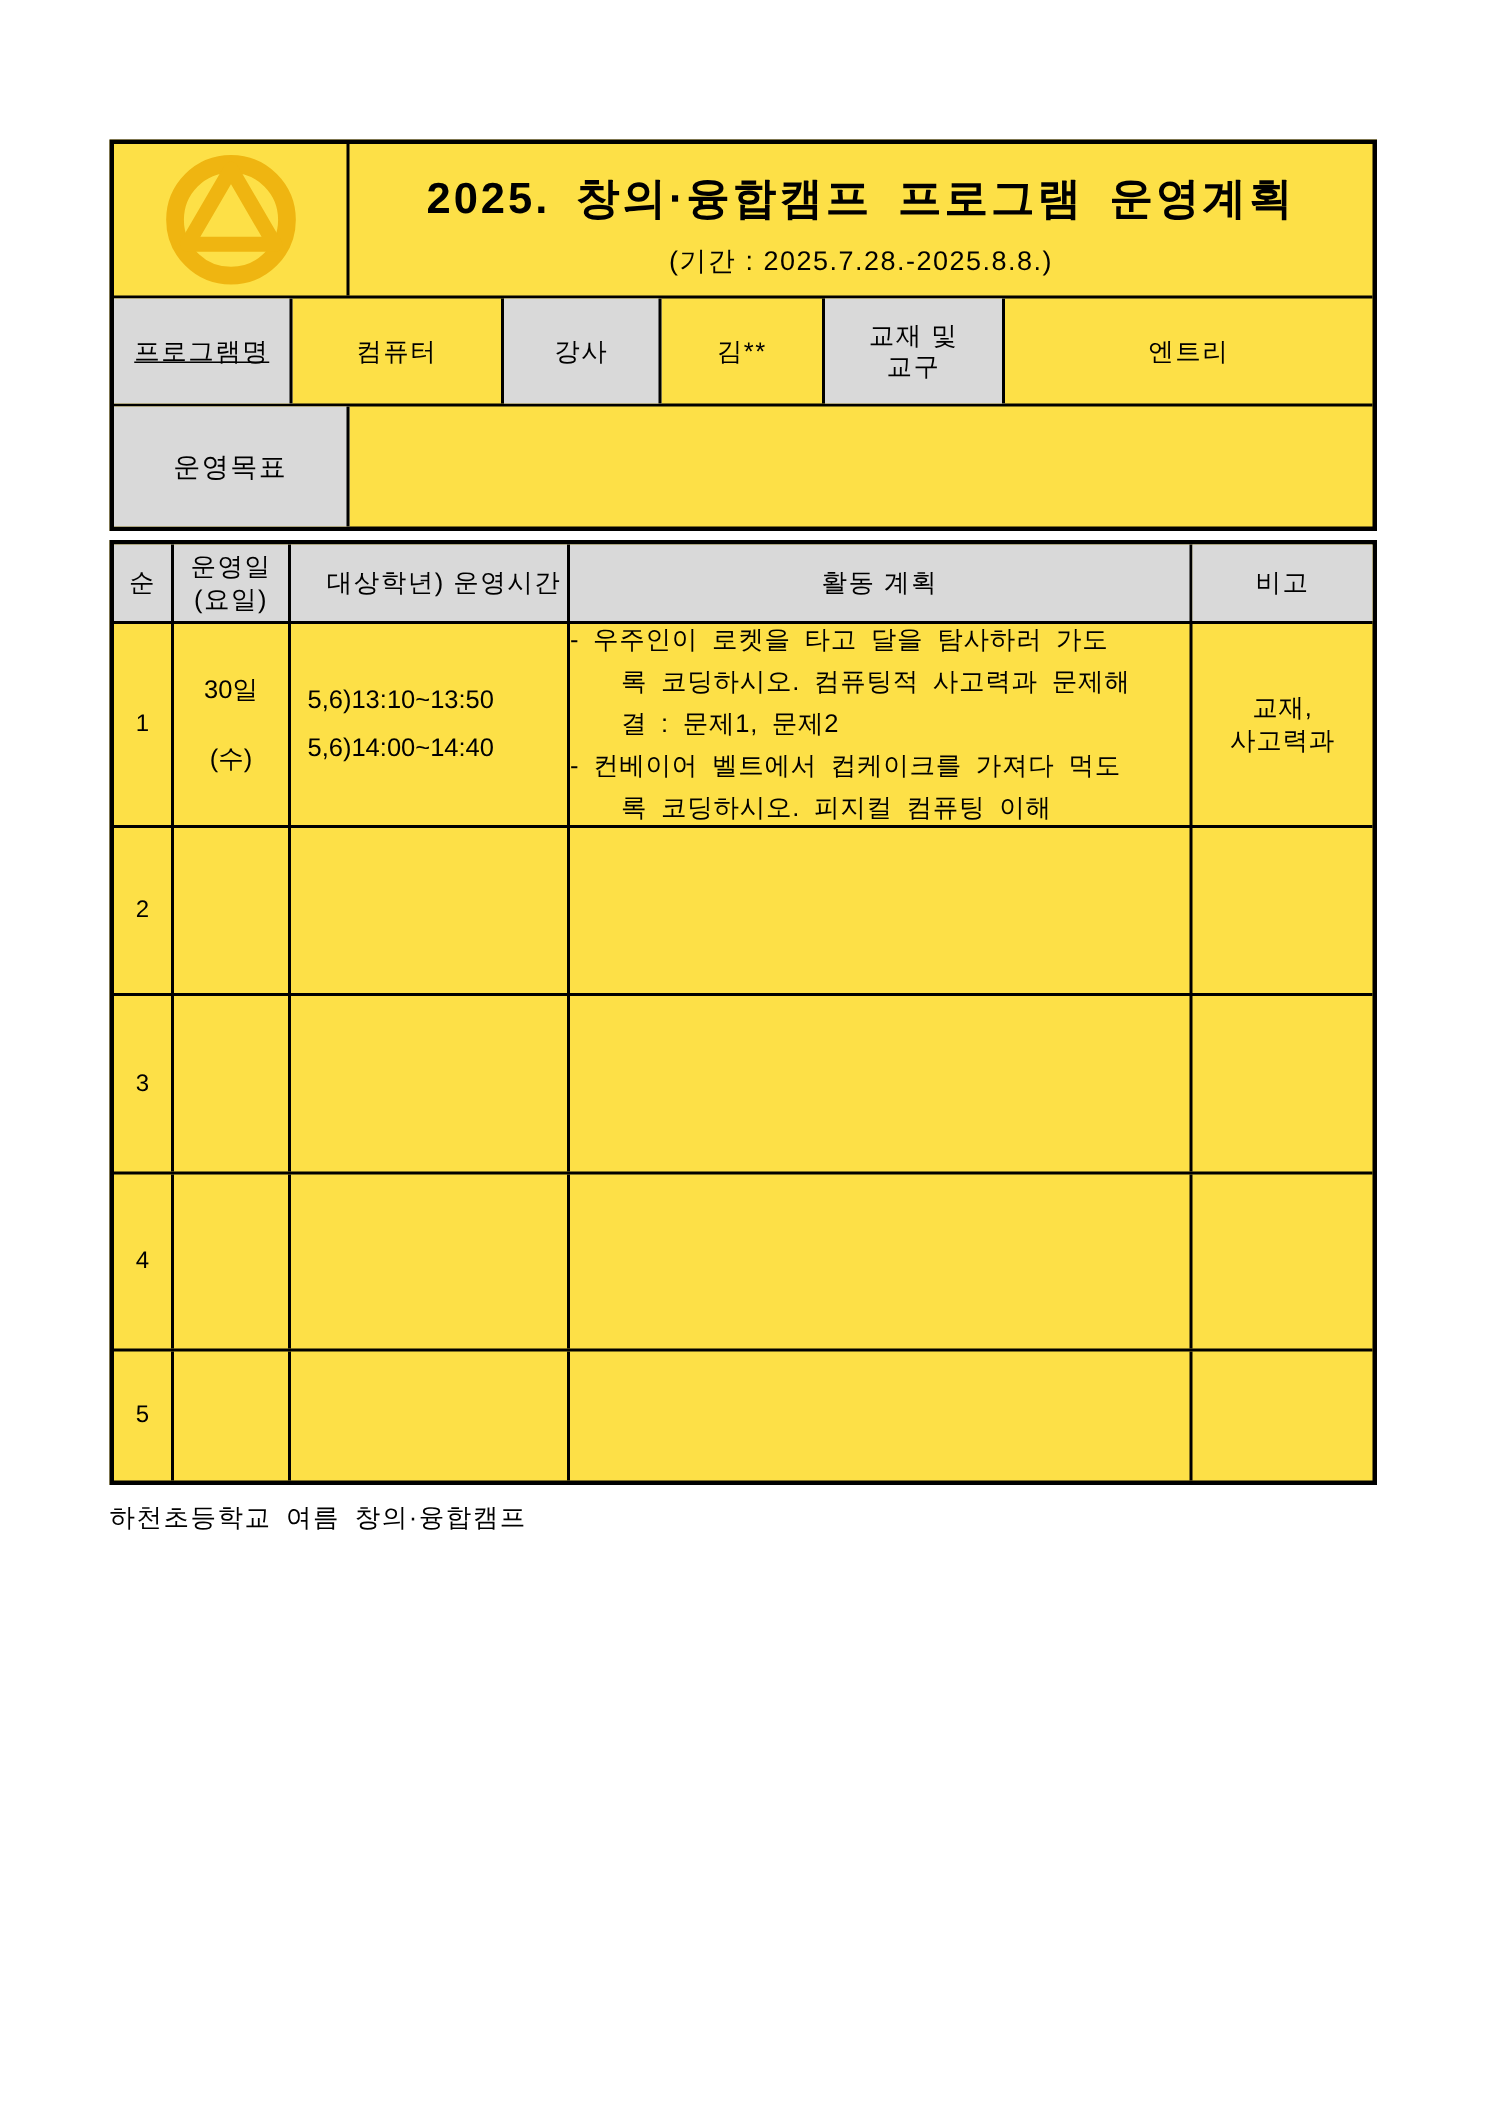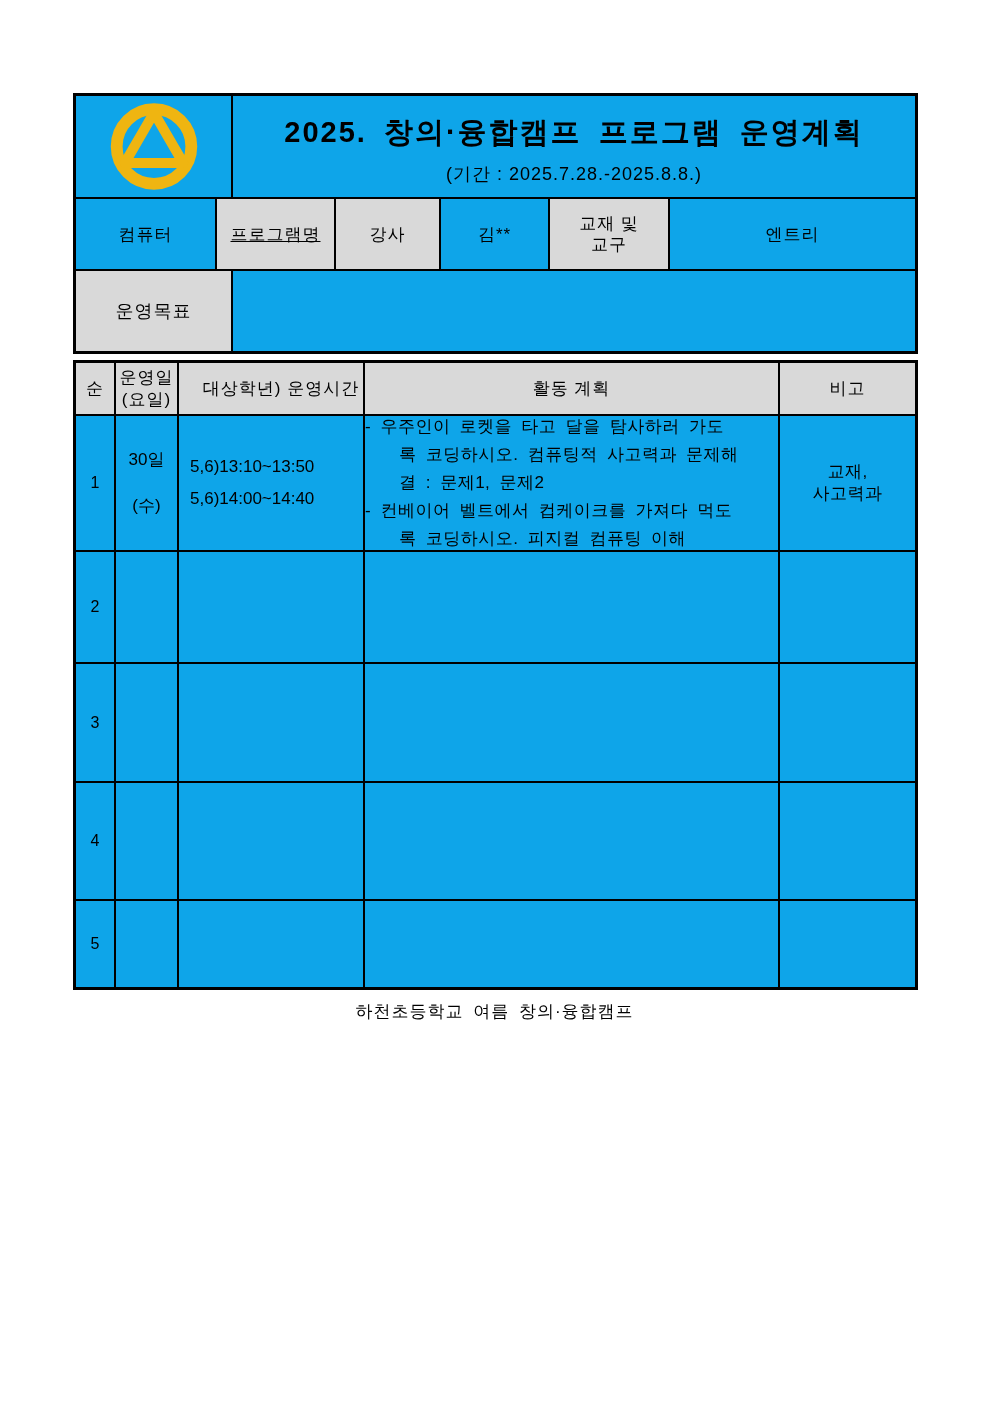--- a/index.html
+++ b/index.html
@@ -6,21 +6,21 @@
   html,body { background:#fff; }
   .page {
     position:relative;
     width:992px; height:1403px;
     background:#ffffff;
     font-family:"Liberation Sans", sans-serif;
     color:#000;
   }
   .doc { position:absolute; left:73px; top:93px; width:845px; }
 
-  .tbl { border:3px solid #000; background:#0ea5e9; }
+  .tbl { border:3px solid #000; background:#fde047; }
   .row { display:flex; }
   .row.bb { border-bottom:2px solid #000; }
   .cell { border-right:2px solid #000; display:flex; flex-direction:column; align-items:center; justify-content:center; text-align:center; overflow:hidden; }
   .cell.last { border-right:none; flex:1; }
   .gray { background:#d9d9d9; }
 
   
   .r-head { height:103px; }
   .logo-cell { width:157px; }
   .title-cell { padding-top:6px; }
@@ -36,37 +36,37 @@
   .underline { text-decoration:underline; }
 
   .r-goal { height:80px; font-size:17px; letter-spacing:1px; }
   .goal-label { width:157px; font-size:18px; }
   .goal-text { font-size:18px; word-spacing:6px; letter-spacing:1px; }
 
   
   .tbl2 { margin-top:6px; }
   .h-row { height:53px; font-size:17px; letter-spacing:1px; }
   .c-no   { width:40px; }
-  .c-date { width:63px; line-height:22px; }
+  .c-date { width:78px; line-height:22px; }
   .c-time { width:186px;padding-left:20px; }
   .c-plan { width:415px; }
   .c-note { border-right:none; flex:1; }
 
   .body-row .c-no { font-size:16px; }
   .body-row .c-date { font-size:17px; line-height:26px;gap:20px; }
   .body-row .c-time { align-items:flex-start; padding-left:11px; font-size:17px; line-height:32px; text-align:left; }
   .body-row .c-plan { align-items:stretch; justify-content:center; text-align:left; font-size:17px; line-height:28px; letter-spacing:0.5px; word-spacing:4px; padding:2px 6px 2px 0; }
   .body-row .c-note { font-size:17px; line-height:22px; letter-spacing:0.5px; }
   .plan-line { padding-left:0; }
   .plan-line.indent { padding-left:34px; }
 
   .rh1 { height:136px; } .rh2 { height:112px; } .rh3 { height:119px; }
   .rh4 { height:118px; } .rh5 { height:86px; }
 
-  .footer { width:845px; text-align:center; margin-top:10px; font-size:17px; letter-spacing:1px; word-spacing:4px; padding-right:2px; }
+  .footer { width:845px; text-align:left; margin-top:10px; font-size:17px; letter-spacing:1px; word-spacing:4px; padding-right:2px; }
 </style>
 </head>
 <body>
 
 <div class="page">
   <div class="doc">
 
     <div class="tbl">
       <div class="row bb r-head">
         <div class="cell logo-cell">
@@ -75,25 +75,25 @@
             <path d="M50 13 L82 68 L18 68 Z" fill="none" stroke="#efb511" stroke-width="11" stroke-linejoin="round"></path>
           </svg>
         </div>
         <div class="cell last title-cell">
           <div class="doc-title">2025. 창의·융합캠프 프로그램 운영계획</div>
           <div class="doc-subtitle">(기간 : 2025.7.28.-2025.8.8.)</div>
         </div>
       </div>
 
       <div class="row bb r-info">
+        <div class="cell gray w-label1">
+          <span class="underline">프로그램명</span>
+        </div>
         <div class="cell w-val1">
           <span>컴퓨터</span>
-        </div>
-        <div class="cell gray w-label1">
-          <span class="underline">프로그램명</span>
         </div>
         <div class="cell gray w-label2">
           <span>강사</span>
         </div>
         <div class="cell w-val2">
           <span>김**</span>
         </div>
         <div class="cell gray w-label3">
           <span>교재 및</span>
           <span>교구</span>

